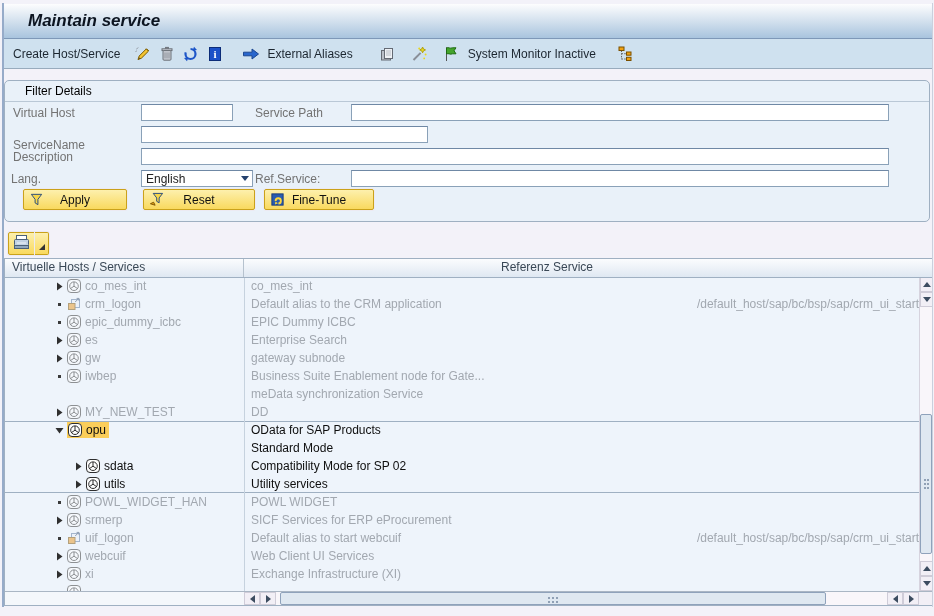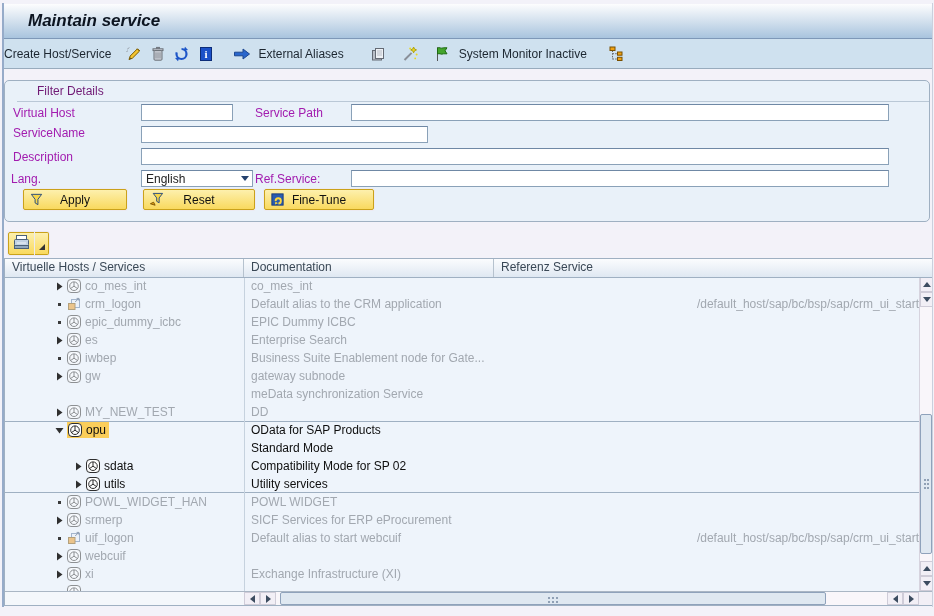--- a/index.html
+++ b/index.html
@@ -9,32 +9,32 @@
   .screen::after{content:"";position:absolute;right:1px;top:3px;width:1px;height:604px;background:#cad0dd;z-index:6;}
 
   
   .titlebar{position:absolute;left:3px;right:2px;top:4px;height:34px;
             background:linear-gradient(#fdfdfe,#c9daea 62%,#a9c4de);
             border-bottom:1px solid #7e98b8;display:flex;align-items:center;}
   .title{font-size:17px;font-weight:bold;font-style:italic;color:#0c1420;padding-left:25px;}
 
   
   .toolbar{position:absolute;left:3px;right:2px;top:39px;height:30px;background:#cfe1ef;
-           border-bottom:1px solid #98abbd;display:flex;align-items:center;padding-left:1px;box-sizing:border-box;}
+           border-bottom:1px solid #98abbd;display:flex;align-items:center;padding-left:10px;box-sizing:border-box;}
   .tb-text{color:#1c2630;margin-right:12px;}
   .tb-icon{display:inline-flex;width:21px;height:18px;align-items:center;justify-content:center;margin-right:3px;}
   .tb-group{display:inline-flex;align-items:center;gap:3px;margin-right:4px;color:#1c2630;}
   .gap12{margin-left:12px;} .gap20{margin-left:20px;} .gap8{margin-left:8px;} .gap16{margin-left:16px;}
 
   
   .filter{position:absolute;left:4px;top:80px;width:926px;height:142px;background:#e9f1f9;
           border:1px solid #9fb0c2;border-radius:5px;box-sizing:border-box;}
-  .filter-title{position:absolute;left:12px;right:0;top:0;height:20px;line-height:20px;padding-left:20px;
-                border-bottom:1px solid #bac8d6;color:#701a75;}
-  .flabel{position:absolute;height:18px;line-height:18px;color:#a21caf;white-space:nowrap;}
+  .filter-title{position:absolute;left:0;right:0;top:0;height:20px;line-height:20px;padding-left:20px;
+                border-bottom:1px solid #bac8d6;color:#000000;}
+  .flabel{position:absolute;height:18px;line-height:18px;color:#737373;white-space:nowrap;}
   .fin{position:absolute;height:17px;border:1px solid #8aa1b8;border-top-color:#6f88a5;background:#fff;
        box-sizing:border-box;font:12px "Liberation Sans",sans-serif;padding:0 3px;color:#222;outline:none;}
   .dd{position:absolute;height:17px;border:1px solid #8aa1b8;border-top-color:#6f88a5;background:#fff;
       box-sizing:border-box;display:flex;align-items:center;justify-content:space-between;padding:0 3px 0 4px;}
   .dd-arrow{width:0;height:0;border-left:4px solid transparent;border-right:4px solid transparent;border-top:5px solid #24416e;}
 
   .ybtn{position:absolute;height:21px;background:linear-gradient(#fdf0ad,#f9d95e);border:1px solid #caa21a;
         border-radius:2px;box-shadow:0 0 0 1px #eceaf2;display:flex;align-items:center;color:#111;}
   .ybtn .bicon{position:absolute;left:5px;display:flex;}
   .ybtn .blabel{flex:1;text-align:center;font-size:12px;}
@@ -189,21 +189,21 @@
   </div>
 
   <div class="filter">
     <div class="filter-title">Filter Details</div>
 
     <span class="flabel" style="left:8px;top:23px;">Virtual Host</span>
     <input class="fin" style="left: 136px; top: 23px; width: 92px;" value="">
     <span class="flabel" style="left:250px;top:23px;">Service Path</span>
     <input class="fin" style="left: 346px; top: 23px; width: 538px;" value="">
 
-    <span class="flabel" style="left:8px;top:43px;text-align:center;">ServiceName</span>
+    <span class="flabel" style="left:8px;top:55px;text-align:center;">ServiceName</span>
     <input class="fin" style="left: 136px; top: 45px; width: 287px;" value="">
 
     <span class="flabel" style="left:8px;top:67px;">Description</span>
     <input class="fin" style="left: 136px; top: 67px; width: 748px;" value="">
 
     <span class="flabel" style="left:6px;top:89px;">Lang.</span>
     <div class="dd" style="left:136px;top:89px;width:112px;">
       <span>English</span>
       <span class="dd-arrow"></span>
     </div>
@@ -251,21 +251,20 @@
       </span>
     </span>
     <span class="pbtn dd2">
       <span class="corner-tri"></span>
     </span>
   </div>
 
   <div class="table">
     <div class="thead">
       <div class="th th-tree">Virtuelle Hosts / Services</div>
-      <div class="th th-doc">Documentation</div>
       <div class="th th-ref">Referenz Service</div>
     </div>
 
     <div class="tbody" id="tbody">
         <div class="trow lvl1 inactive">
           <div class="tcell-tree">
             <span class="marker">
               <svg width="7" height="9" viewBox="0 0 7 9">
                 <path d="M1 0.5 L6.5 4.5 L1 8.5 Z" fill="#2f2f2f"></path>
               </svg>
@@ -339,55 +338,55 @@
               </span>
               <span class="nlabel">es</span>
             </span>
           </div>
           <div class="tcell-doc">Enterprise Search</div>
           <div class="tcell-ref"></div>
         </div>
         <div class="trow lvl1 inactive">
           <div class="tcell-tree">
             <span class="marker">
+              <svg width="7" height="9" viewBox="0 0 7 9">
+                <path d="M1 0.5 L6.5 4.5 L1 8.5 Z" fill="#2f2f2f"></path>
+              </svg>
+            </span>
+            <span class="nwrap">
+              <span class="nodeicon">
+                <svg width="14" height="14" viewBox="0 0 14 14">
+                  <rect x="0.5" y="0.5" width="13" height="13" rx="3.5" fill="#fdfdfd" stroke="#2e2e2e"></rect>
+                  <circle cx="7" cy="7.2" r="4.3" fill="none" stroke="#2e2e2e"></circle>
+                  <path d="M7 7.2 V2.9 M7 7.2 L3.3 9.7 M7 7.2 L10.7 9.7" stroke="#2e2e2e" fill="none"></path>
+                </svg>
+              </span>
+              <span class="nlabel">gw</span>
+            </span>
+          </div>
+          <div class="tcell-doc">gateway subnode</div>
+          <div class="tcell-ref"></div>
+        </div>
+        <div class="trow lvl1 inactive">
+          <div class="tcell-tree">
+            <span class="marker">
               <span class="dot"></span>
             </span>
             <span class="nwrap">
               <span class="nodeicon">
                 <svg width="14" height="14" viewBox="0 0 14 14">
                   <rect x="0.5" y="0.5" width="13" height="13" rx="3.5" fill="#fdfdfd" stroke="#2e2e2e"></rect>
                   <circle cx="7" cy="7.2" r="4.3" fill="none" stroke="#2e2e2e"></circle>
                   <path d="M7 7.2 V2.9 M7 7.2 L3.3 9.7 M7 7.2 L10.7 9.7" stroke="#2e2e2e" fill="none"></path>
                 </svg>
               </span>
               <span class="nlabel">iwbep</span>
             </span>
           </div>
           <div class="tcell-doc">Business Suite Enablement node for Gate...</div>
-          <div class="tcell-ref"></div>
-        </div>
-        <div class="trow lvl1 inactive">
-          <div class="tcell-tree">
-            <span class="marker">
-              <svg width="7" height="9" viewBox="0 0 7 9">
-                <path d="M1 0.5 L6.5 4.5 L1 8.5 Z" fill="#2f2f2f"></path>
-              </svg>
-            </span>
-            <span class="nwrap">
-              <span class="nodeicon">
-                <svg width="14" height="14" viewBox="0 0 14 14">
-                  <rect x="0.5" y="0.5" width="13" height="13" rx="3.5" fill="#fdfdfd" stroke="#2e2e2e"></rect>
-                  <circle cx="7" cy="7.2" r="4.3" fill="none" stroke="#2e2e2e"></circle>
-                  <path d="M7 7.2 V2.9 M7 7.2 L3.3 9.7 M7 7.2 L10.7 9.7" stroke="#2e2e2e" fill="none"></path>
-                </svg>
-              </span>
-              <span class="nlabel">gw</span>
-            </span>
-          </div>
-          <div class="tcell-doc">gateway subnode</div>
           <div class="tcell-ref"></div>
         </div>
         <div class="trow lvl1 inactive">
           <div class="tcell-doc">meData synchronization Service</div>
           <div class="tcell-ref"></div>
         </div>
         <div class="trow lvl1 inactive">
           <div class="tcell-tree">
             <span class="marker">
               <svg width="7" height="9" viewBox="0 0 7 9">
@@ -545,20 +544,21 @@
               <span class="nodeicon">
                 <svg width="14" height="14" viewBox="0 0 14 14">
                   <rect x="0.5" y="0.5" width="13" height="13" rx="3.5" fill="#fdfdfd" stroke="#2e2e2e"></rect>
                   <circle cx="7" cy="7.2" r="4.3" fill="none" stroke="#2e2e2e"></circle>
                   <path d="M7 7.2 V2.9 M7 7.2 L3.3 9.7 M7 7.2 L10.7 9.7" stroke="#2e2e2e" fill="none"></path>
                 </svg>
               </span>
               <span class="nlabel">webcuif</span>
             </span>
           </div>
+          <div class="tcell-doc">Web Client UI Services</div>
           <div class="tcell-ref"></div>
         </div>
         <div class="trow lvl1 inactive">
           <div class="tcell-tree">
             <span class="marker">
               <svg width="7" height="9" viewBox="0 0 7 9">
                 <path d="M1 0.5 L6.5 4.5 L1 8.5 Z" fill="#2f2f2f"></path>
               </svg>
             </span>
             <span class="nwrap">

